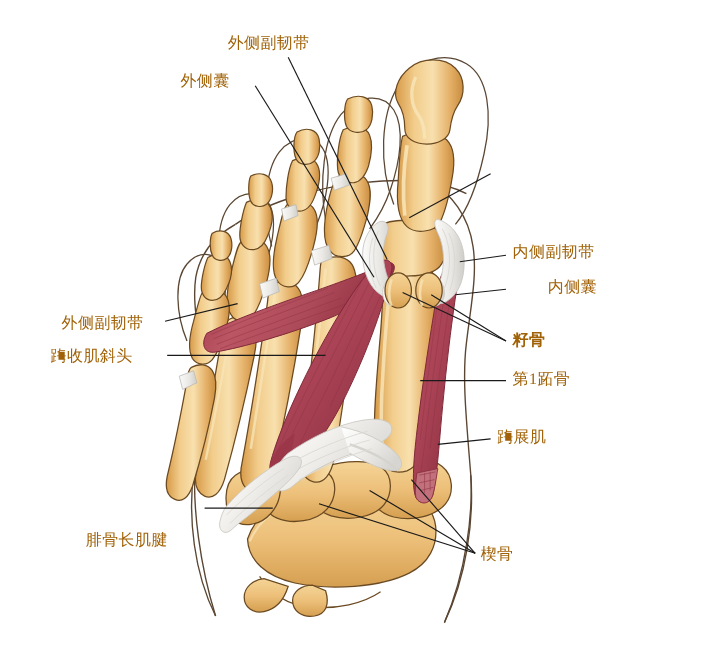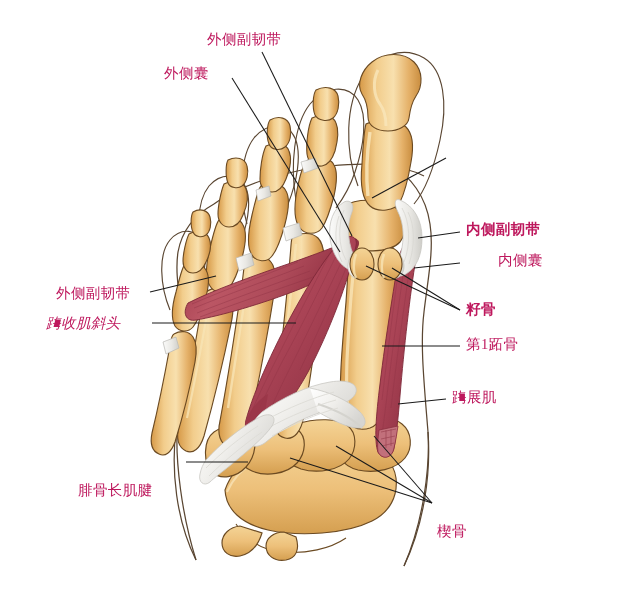--- a/index.html
+++ b/index.html
@@ -1,20 +1,20 @@
 <!DOCTYPE html>
 <html><head>
 <meta charset="utf-8">
 <style>
   html,body{margin:0;padding:0;background:#ffffff;}
   body{width:637px;height:603px;overflow:hidden;
        font-family:"Liberation Serif","DejaVu Serif",serif;}
   #stage{position:relative;width:637px;height:603px;background:#fff;}
   svg#art{position:absolute;left:0;top:0;width:637px;height:603px;display:block;}
-  .lbl{position:absolute;font-size:14.5px;color:#be185d;white-space:nowrap;
+  .lbl{position:absolute;font-size:14.5px;color:#a16207;white-space:nowrap;
        font-family:"Liberation Serif","DejaVu Serif",serif;letter-spacing:.4px;}
   .lbl.r{text-align:left;}
   .lbl.l{text-align:right;}
 </style>
 </head>
 <body>
 
 <div id="stage">
 
   <svg id="art" viewBox="0 0 637 603">
@@ -323,31 +323,31 @@
 
       <path d="M186 462 L 248 462"></path>
     </g>
   </svg>
 
   <div class="lbl l" style="left:207px; top:30px;">外侧副韧带</div>
 
   <div class="lbl l" style="left:164px; top:64px;">外侧囊</div>
 
 
-  <div class="lbl r" style="left:466px; top:220px;font-weight:bold;">内侧副韧带</div>
+  <div class="lbl r" style="left:466px; top:220px;">内侧副韧带</div>
 
   <div class="lbl r" style="left:466px; top:251px;margin-left:32px;">内侧囊</div>
 
   <div class="lbl r" style="left:466px; top:300px;font-weight:bold;">籽骨</div>
 
   <div class="lbl r" style="left:466px; top:335px;">第1跖骨</div>
 
   <div class="lbl r" style="left:452px; top:388px;">踇展肌</div>
 
-  <div class="lbl r" style="left:437px; top:522px;">楔骨</div>
+  <div class="lbl r" style="left:437px; top:494px;">楔骨</div>
 
   <div class="lbl l" style="left:56px; top:284px;">外侧副韧带</div>
 
-  <div class="lbl l" style="left:46px; top:314px;font-style:italic;">踇收肌斜头</div>
+  <div class="lbl l" style="left:46px; top:314px;">踇收肌斜头</div>
 
   <div class="lbl l" style="left:78px; top:452px;margin-top:29px;">腓骨长肌腱</div>
 
 </div>
 
 </body></html>

